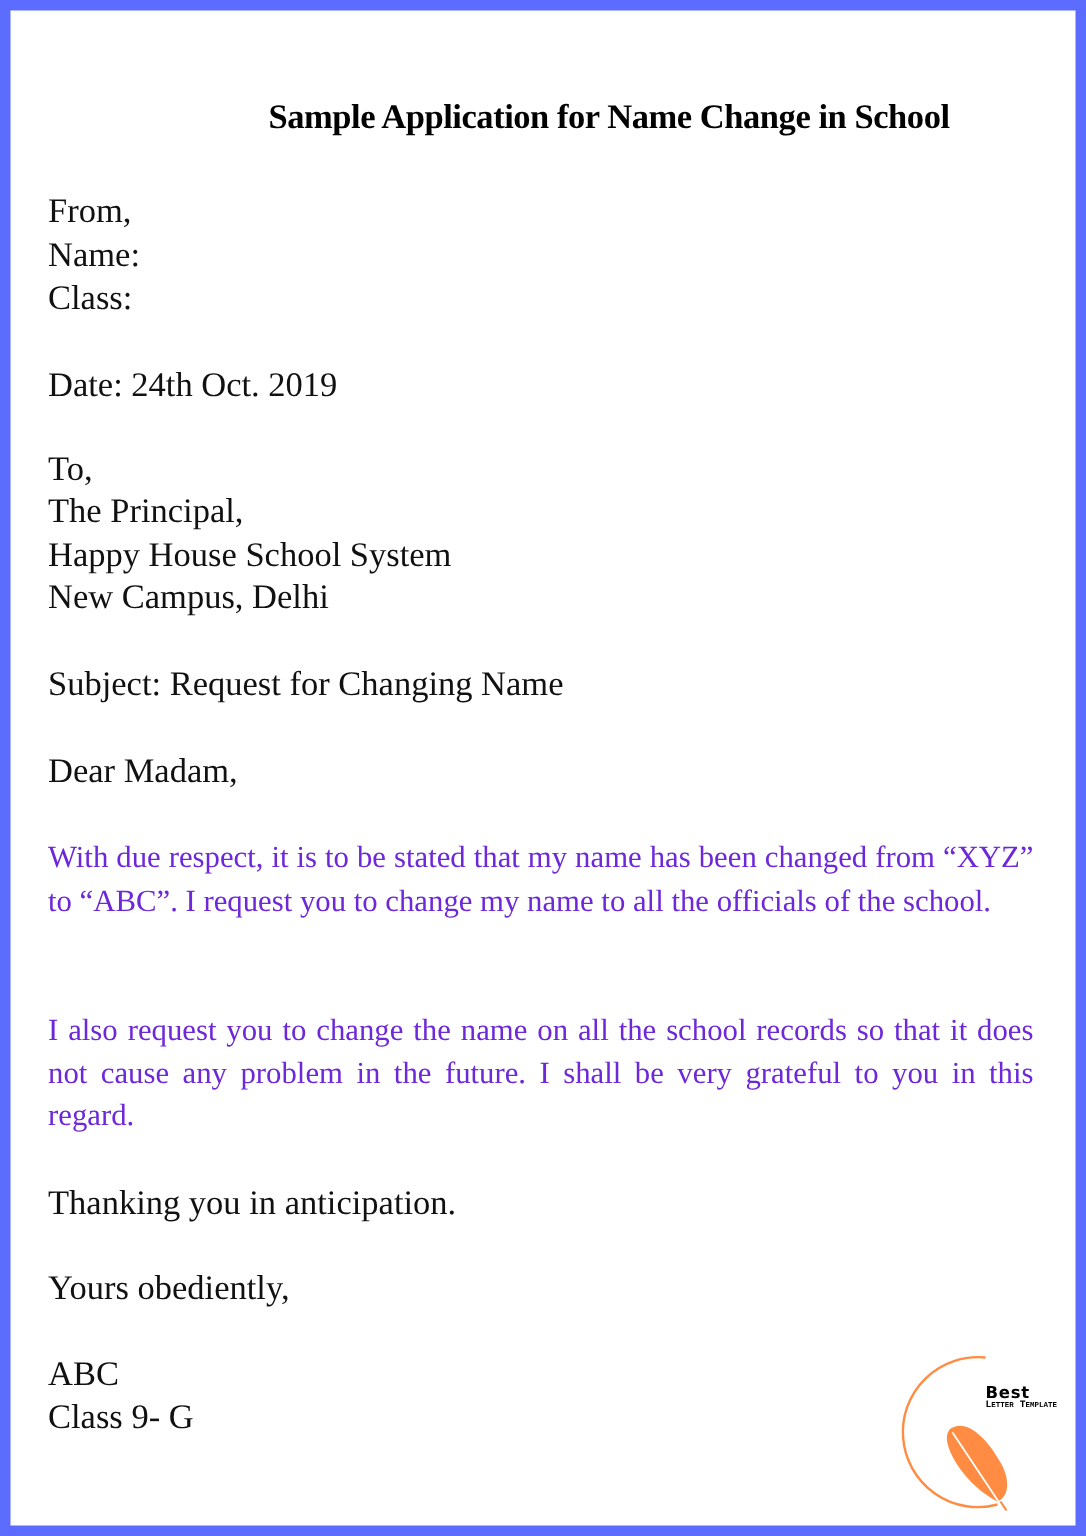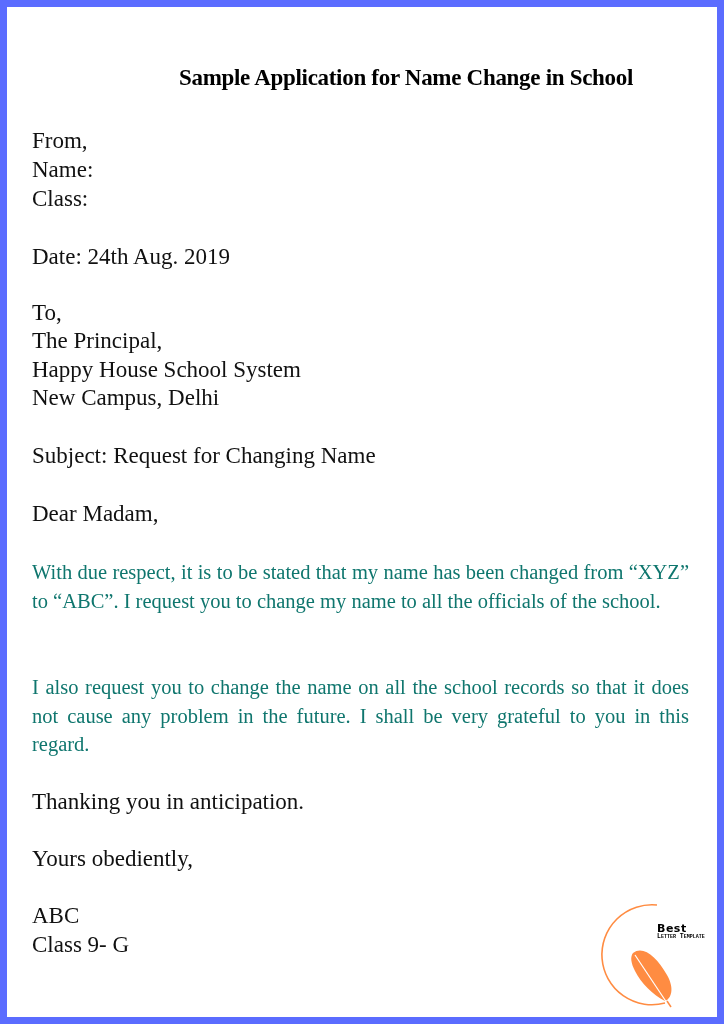--- a/index.html
+++ b/index.html
@@ -4,38 +4,38 @@
 <style>
   html, body { margin:0; padding:0; }
   body { width:724px; height:1024px; position:relative; background:#5b6cff; overflow:hidden; }
   .page { position:absolute; left:7px; top:7px; width:710px; height:1010px; background:#ffffff; }
   .title { position:absolute; left:0; top:58px; width:710px; text-align:center;
     font-family:"Liberation Serif", serif; font-weight:bold; font-size:23px; color:#000;
     letter-spacing:-0.3px;padding-left:44px; }
   .line { position:absolute; left:25px; font-family:"Liberation Serif", serif; font-size:23px;
     color:#111; white-space:nowrap; line-height:28.7px; }
   .para { position:absolute; left:25px; width:657px; font-family:"Liberation Serif", serif;
-    font-size:20.5px; color:#0f766e; line-height:28.7px; text-align:justify; }
+    font-size:20.5px; color:#6d28d9; line-height:28.7px; text-align:justify; }
   .logo { position:absolute; left:588px; top:888px; width:125px; height:118px; }
   .logo-best { position:absolute; left:62px; top:16px; font-family:"DejaVu Sans", sans-serif;
     font-weight:bold; font-size:11px; color:#000; letter-spacing:0.5px;margin-top:11px; }
   .logo-sub { position:absolute; left:62px; top:38px; font-family:Liberation Mono, monospace;
     font-weight:bold; font-size:6.5px; color:#000; white-space:nowrap; font-variant:small-caps; }
 </style>
 </head>
 <body>
 
 <div class="page">
   <div class="title">Sample Application for Name Change in School</div>
 
   <div class="line" style="top:120px">From,</div>
   <div class="line" style="top:149px">Name:</div>
   <div class="line" style="top:178px">Class:</div>
 
-  <div class="line" style="top:236px">Date: 24th Aug. 2019</div>
+  <div class="line" style="top:236px">Date: 24th Oct. 2019</div>
 
   <div class="line" style="top:292px">To,</div>
   <div class="line" style="top:320px">The Principal,</div>
   <div class="line" style="top:349px">Happy House School System</div>
   <div class="line" style="top:377px">New Campus, Delhi</div>
 
   <div class="line" style="top:435px">Subject: Request for Changing Name</div>
 
   <div class="line" style="top:493px">Dear Madam,</div>
 

